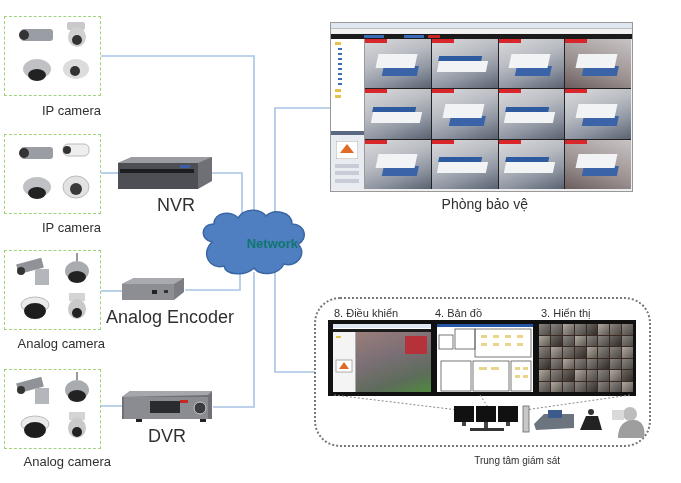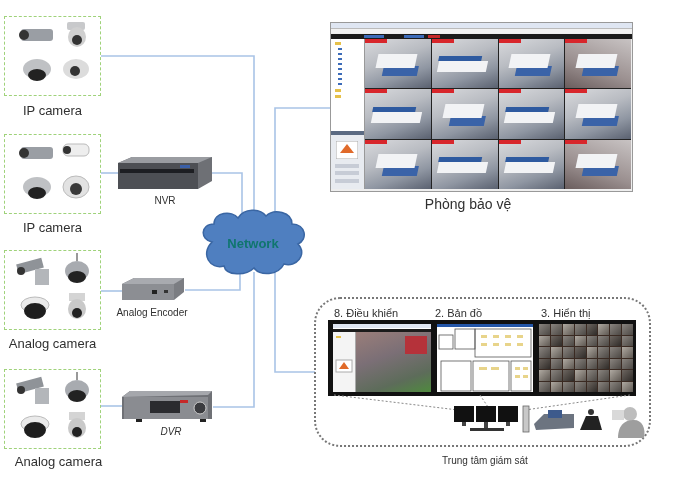--- a/index.html
+++ b/index.html
@@ -1,20 +1,20 @@
 <!DOCTYPE html>
 <html><head>
 <meta charset="utf-8">
 <style>
   html,body{margin:0;padding:0;background:#fff;}
   body{width:681px;height:483px;position:relative;overflow:hidden;font-family:"Liberation Sans",sans-serif;color:#2a2a2a;}
   .abs{position:absolute;}
   .cam-group{position:absolute;border:1.5px dashed #9fd27a;box-sizing:border-box;}
-  .label{position:absolute;font-size:13px;color:#303030;white-space:nowrap;text-align:center;}
-  .dev-label{font-size:10px;}
+  .label{position:absolute;font-size:13px;color:#303030;white-space:nowrap;text-align:right;}
+  .dev-label{font-size:18px;}
   svg.lines{position:absolute;left:0;top:0;}
   .screen-grid{position:absolute;display:grid;grid-template-columns:repeat(4,1fr);grid-template-rows:repeat(3,1fr);gap:1px;background:#222;}
   .tile{position:relative;background:linear-gradient(160deg,#d9dadd 0%,#b9bcc2 40%,#8f96a2 70%,#5a6170 100%);overflow:hidden;}
   .tile::before{content:"";position:absolute;left:0;top:0;width:22px;height:4px;background:#d8262b;}
   .tile::after{content:"";position:absolute;left:18%;top:30%;width:60%;height:28%;background:#f2f3f5;transform:skew(-12deg);box-shadow:6px 10px 0 -2px #3a63a8;}
   .tile.alt::after{left:10%;top:45%;width:75%;height:22%;box-shadow:-4px -8px 0 -3px #2e5aa0;}
   .tile.dark{background:linear-gradient(200deg,#c8c3c3,#9a8f8f 60%,#6a5d5d);}
   .panel-list{position:absolute;background:#fff;border-right:1px solid #999;}
   .monitor-mini{position:absolute;border:3px solid #111;box-sizing:border-box;background:#fff;overflow:hidden;}
   .cctv-grid{display:grid;grid-template-columns:repeat(8,1fr);grid-template-rows:repeat(6,1fr);gap:1px;width:100%;height:100%;background:#3a2a22;}
@@ -161,21 +161,21 @@
 <svg class="abs" style="left:120px;top:389px;" width="94" height="36">
   <polygon points="2,8 10,2 92,2 92,30 2,30" fill="#6f7176"></polygon>
   <polygon points="2,8 10,2 92,2 88,6" fill="#a5a7ac"></polygon>
   <rect x="4" y="8" width="84" height="22" fill="#8a8c91"></rect>
   <rect x="30" y="12" width="30" height="12" fill="#2a2b2f"></rect>
   <rect x="60" y="11" width="8" height="3" fill="#c62828"></rect>
   <circle cx="80" cy="19" r="6" fill="#3b3c40" stroke="#ccc"></circle>
   <rect x="16" y="30" width="6" height="3" fill="#222"></rect>
     <rect x="80" y="30" width="6" height="3" fill="#222"></rect>
 </svg>
-<div class="label dev-label" style="left:146px;top:426px;width:50px;font-style:italic;">DVR</div>
+<div class="label dev-label" style="left:136px;top:426px;width:50px;">DVR</div>
 
 <svg class="abs" style="left:196px;top:206px;" width="114" height="72">
   <path d="M16,36 C4,34 4,18 18,18 C18,6 36,4 42,12 C48,2 64,2 70,10 C78,2 96,6 96,18 C110,18 112,34 102,38 C112,48 100,62 88,58 C82,70 64,70 58,62 C50,70 30,70 28,60 C14,64 4,48 16,36 Z" fill="#4f7fc0" stroke="#3a66a3" stroke-width="1.5"></path>
 </svg>
 <div class="label" style="left:208px;top:236px;width:90px;color:#0f766e;font-weight:bold;font-size:13px;">Network</div>
 
 <div class="abs" style="left:330px;top:22px;width:301px;height:168px;border:1px solid #999;background:#eee;">
   <div class="abs" style="left:0;top:0;width:301px;height:5px;background:#dfe6f2;border-bottom:1px solid #bbb;"></div>
   <div class="abs" style="left:0;top:6px;width:301px;height:4px;background:#f2f2f2;"></div>
   <div class="abs" style="left:0;top:11px;width:301px;height:5px;background:#1b1b1b;">
@@ -223,21 +223,21 @@
     <div class="tile alt"></div>
     <div class="tile alt"></div>
     <div class="tile dark"></div>
   </div>
 </div>
 <div class="label" style="left:408px;top:196px;width:120px;font-size:14px;">Phòng bảo vệ</div>
 
 <div class="abs" style="left:314px;top:297px;width:337px;height:150px;border:2px dotted #777;border-radius:26px;box-sizing:border-box;"></div>
 
 <div class="label" style="left:334px;top:307px;font-size:11px;text-align:left;">8. Điều khiển</div>
-<div class="label" style="left:435px;top:307px;font-size:11px;text-align:left;">2. Bản đồ</div>
+<div class="label" style="left:435px;top:307px;font-size:11px;text-align:left;">4. Bản đồ</div>
 <div class="label" style="left:541px;top:307px;font-size:11px;text-align:right;">3. Hiển thị</div>
 
 <div class="abs" style="left:328px;top:320px;width:308px;height:76px;background:#111;"></div>
 
 <div class="monitor-mini" style="left:330px;top:321px;width:104px;height:74px;">
   <div class="abs" style="left:0;top:0;width:100%;height:4px;background:#dfe6f2;"></div>
   <div class="abs" style="left:0;top:5px;width:100%;height:3px;background:#1b1b1b;"></div>
   <div class="abs" style="left:0;top:8px;width:22px;height:60px;background:#f4f4f4;border-right:1px solid #aaa;">
     <svg width="22" height="60">
         <rect x="3" y="4" width="5" height="2" fill="#e6c14a"></rect>

